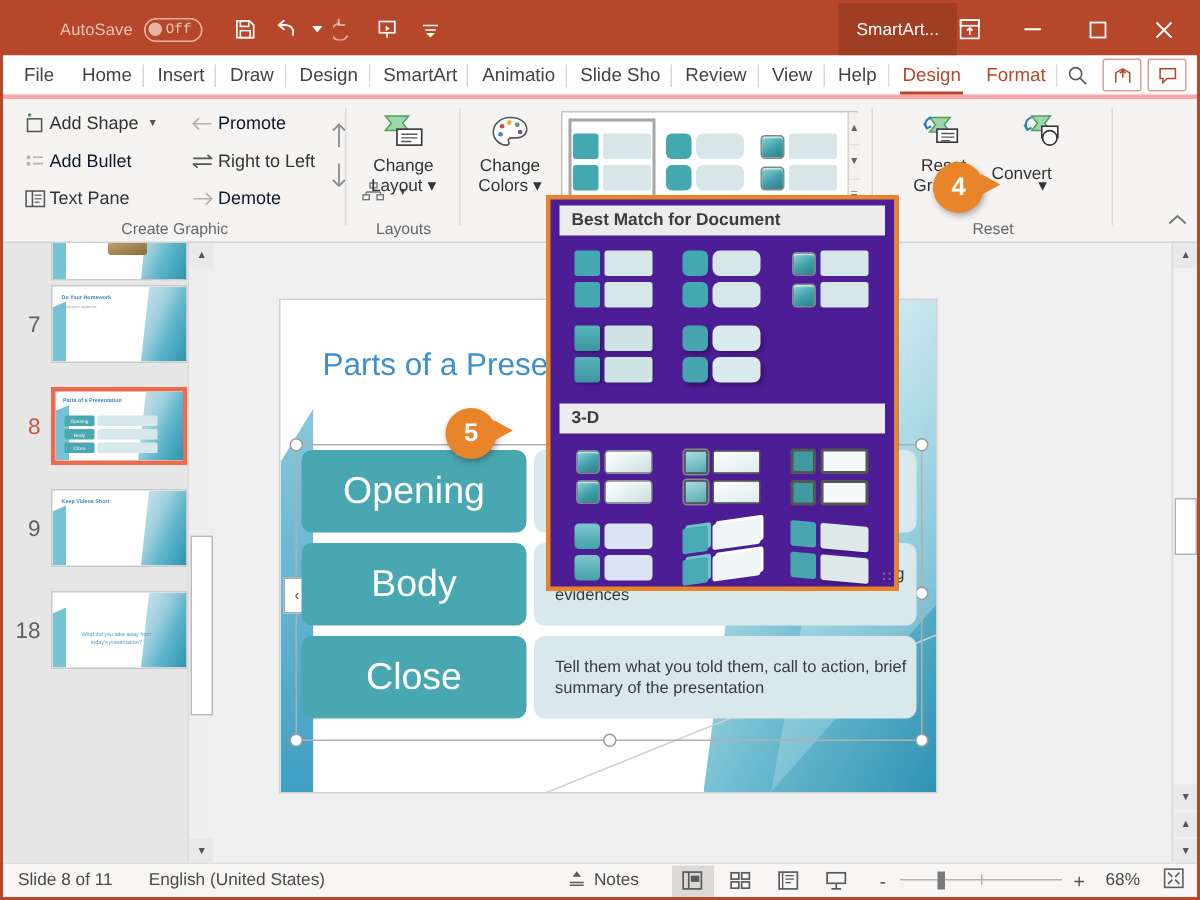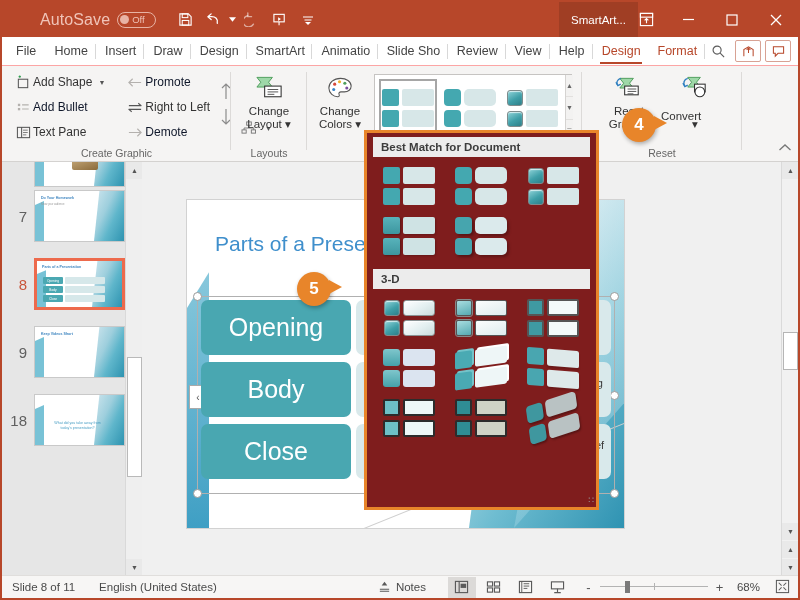--- a/index.html
+++ b/index.html
@@ -18,28 +18,28 @@
 
   
   .titlebar {
     position: absolute; top: 0; left: 0;
     width: 796px; height: 35px;
     background: #b7472a;
     display: flex; align-items: center;
     color: #fff;
   }
   .autosave-wrap { display: flex; align-items: center; margin-left: 38px; }
-  .autosave-label { font-size: 16px; color: #f0c4b8; letter-spacing: .1px; }
+  .autosave-label { font-size: 11px; color: #f0c4b8; letter-spacing: .1px; }
   .toggle-pill {
     margin-left: 7px; width: 39px; height: 16px; border-radius: 9px;
     border: 1.2px solid #e8b3a4; display: flex; align-items: center;
     padding-left: 2px;
   }
   .toggle-knob { width: 9px; height: 9px; border-radius: 50%; background: #e8b3a4; }
-  .toggle-text { font-size: 9.5px; color: #f0c4b8; margin-left: 3px; }
+  .toggle-text { font-size: 9.5px; color: #f0c4b8; margin-left: 3px; font-family: Liberation Mono, monospace; }
   .qat { display: flex; align-items: center; margin-left: 16px; gap: 2px; }
   .qat-btn {
     width: 26px; height: 26px; display: flex; align-items: center; justify-content: center;
     color: #fff;
   }
   .qat-btn svg { display: block; }
   .win-title {
     position: absolute; left: 0; right: 0; text-align: center;
     font-size: 12.5px; color: #fff; pointer-events: none;
   }
@@ -54,21 +54,21 @@
     color: #fff;
   }
   .ribbon-display { width: 40px; }
 
   
   .tabstrip {
     position: absolute; top: 35px; left: 0;
     width: 796px; height: 29px;
     background: #fff;
     display: flex; align-items: center;
-    border-bottom: 1px solid #fca5a5;
+    border-bottom: 3px solid #fca5a5;
   }
   .tab {
     position: relative;
     padding: 0 9px; height: 29px; line-height: 29px;
     font-size: 12.5px; color: #444;
     white-space: nowrap; overflow: hidden;
   }
   .tab.sep::after {
     content: ""; position: absolute; right: 0; top: 7px;
     width: 1px; height: 15px; background: #d8d8d8;
@@ -149,22 +149,22 @@
 
   
   .sa-thumb { display: flex; flex-direction: column; gap: 4px; }
   .sa-row { display: flex; gap: 3px; align-items: center; }
   .sa-sq { width: 17px; height: 17px; background: #44a8b0; border-radius: 2px; }
   .sa-bar { width: 32px; height: 17px; background: #d7e7e8; border-radius: 2px; }
 
   
   .dropdown {
     position: absolute; left: 362px; top: 128px;
-    width: 235px; height: 380px;
-    background: #7f1d1d; border: 3px solid #e8852a;
+    width: 235px; height: 264px;
+    background: #4c1d95; border: 3px solid #e8852a;
     z-index: 40; overflow: hidden;
   }
   .dd-section {
     height: 20px; background: #ececec; display: flex; align-items: center;
     padding-left: 8px; font-size: 11.5px; color: #3c3c3c; font-weight: bold;
     margin: 4px 6px 0 6px;
   }
   .dd-grid { display: flex; flex-wrap: wrap; padding: 4px 6px 0 6px; gap: 0; }
   .dd-cell {
     width: 72px; height: 50px; display: flex; align-items: center; justify-content: center;

